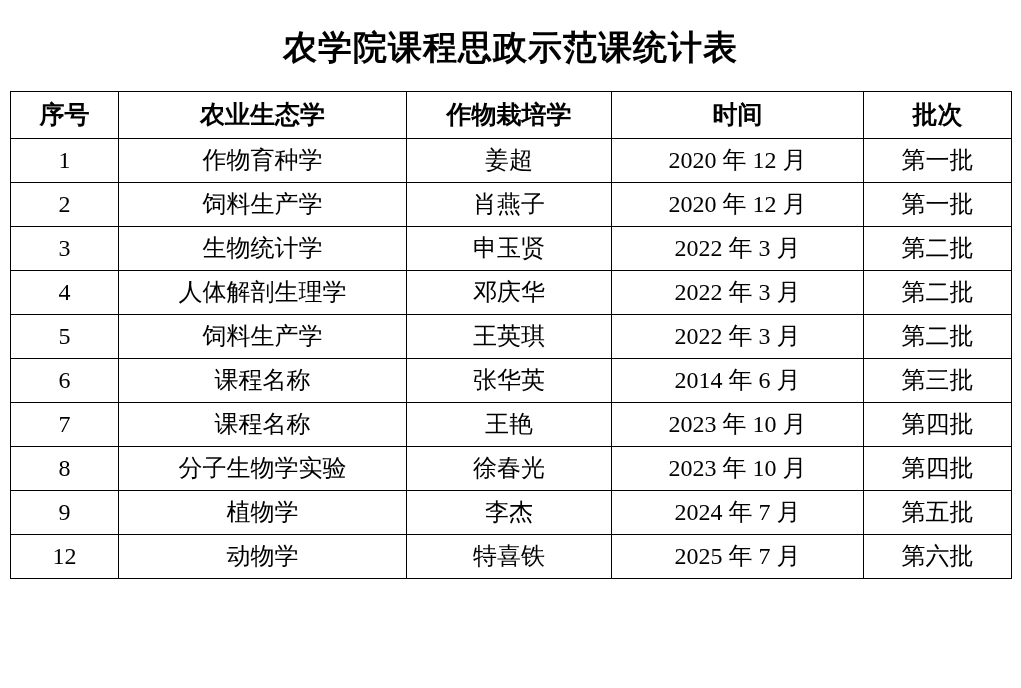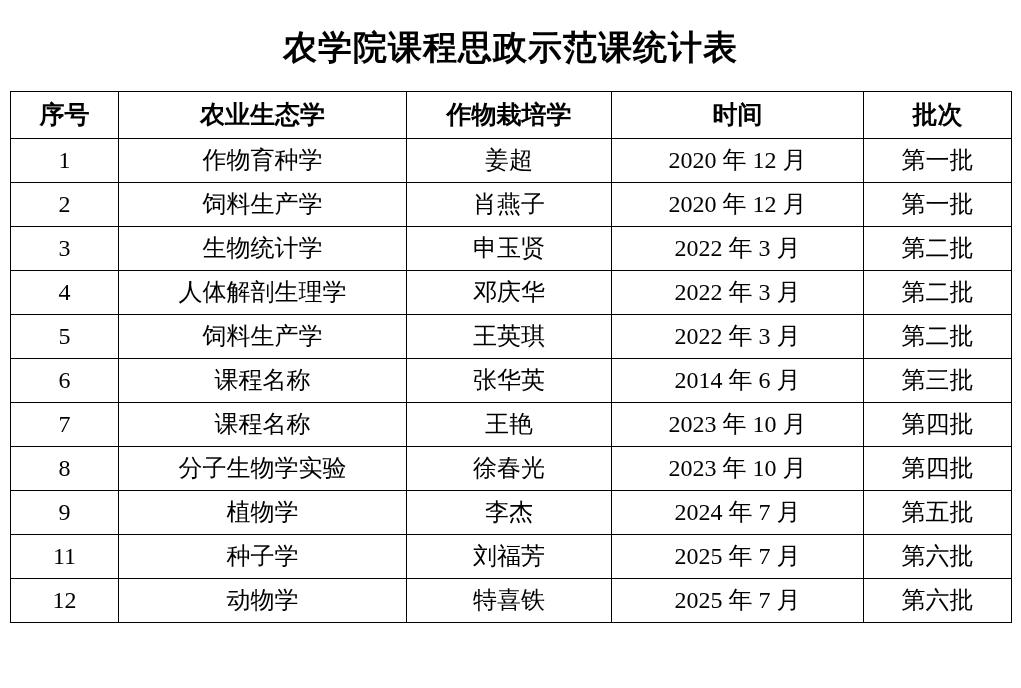--- a/index.html
+++ b/index.html
@@ -143,27 +143,20 @@
           <td>第四批</td>
         </tr>
         <tr>
           <td>9</td>
           <td>植物学</td>
           <td>李杰</td>
           <td>2024 年 7 月</td>
           <td>第五批</td>
         </tr>
         <tr>
-          <td>11</td>
-          <td>种子学</td>
-          <td>刘福芳</td>
-          <td>2025 年 7 月</td>
-          <td>第六批</td>
-        </tr>
-        <tr>
           <td>12</td>
           <td>动物学</td>
           <td>特喜铁</td>
           <td>2025 年 7 月</td>
           <td>第六批</td>
         </tr>
       </tbody>
     </table>
   </div>
 

